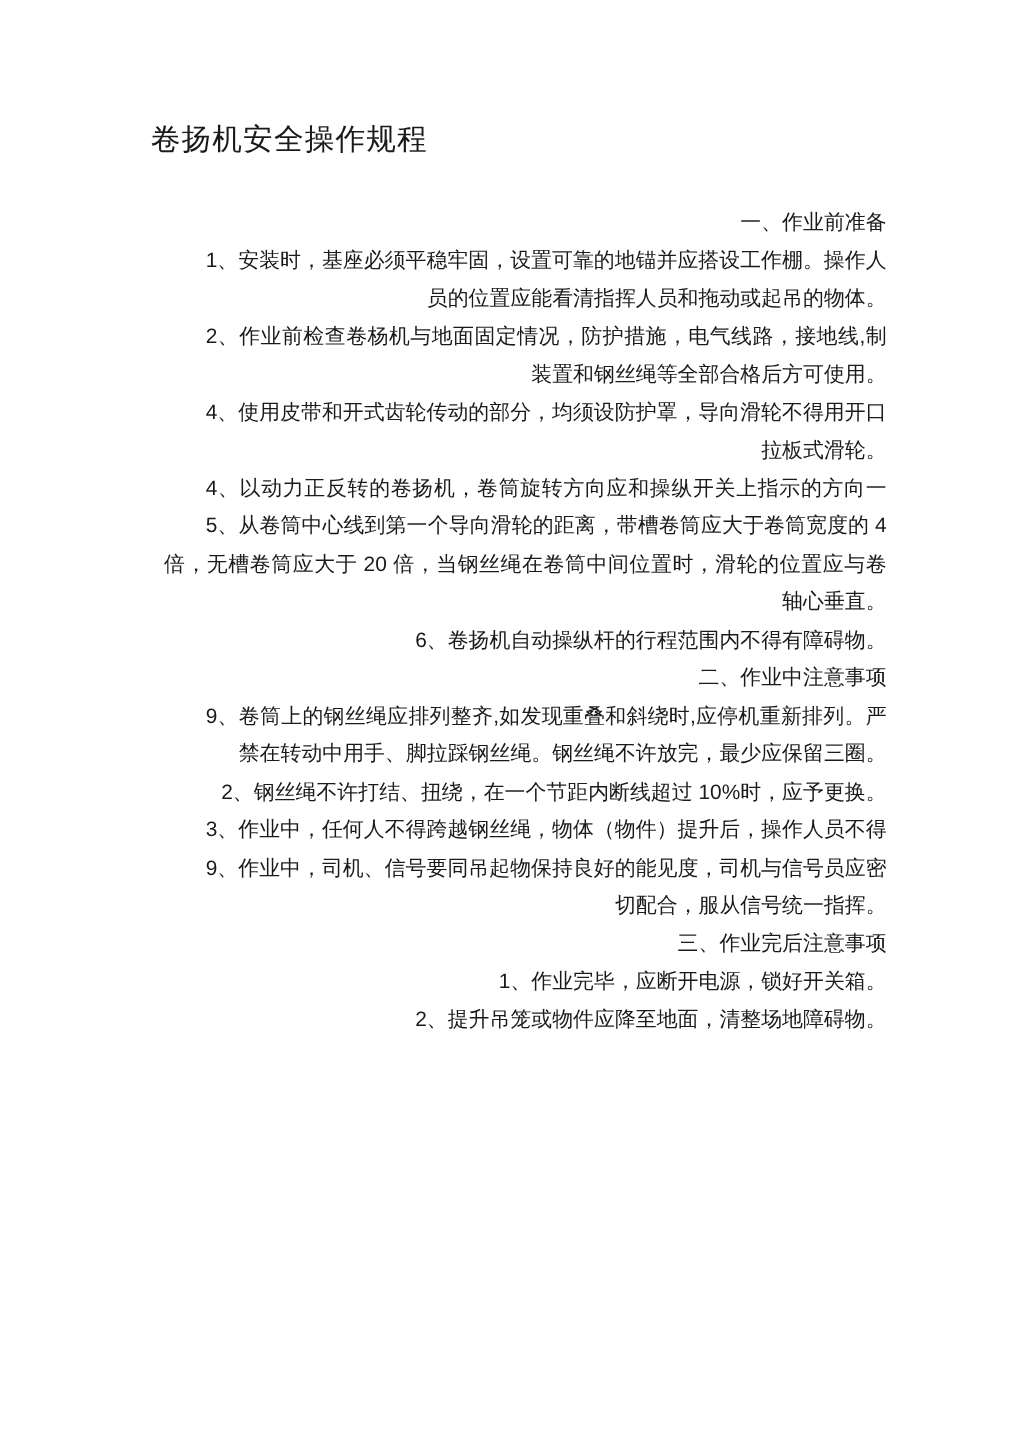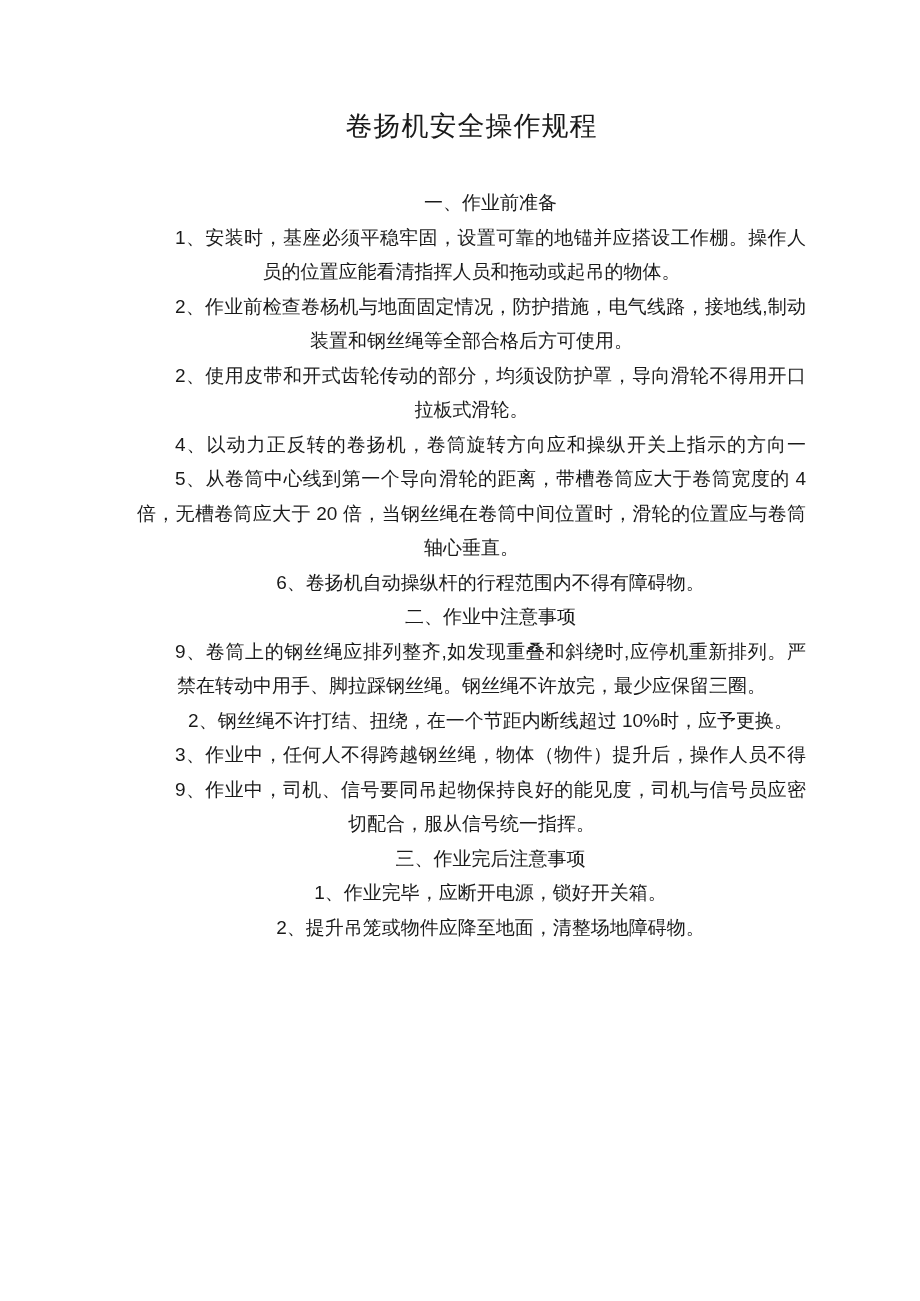--- a/index.html
+++ b/index.html
@@ -16,62 +16,63 @@
     font-family: "Liberation Sans", "DejaVu Sans", sans-serif;
     color: #1a1a1a;
   }
   .doc-title {
     position: absolute;
     top: 104px;
     left: 137px;
     width: 669px;
     height: 44px;
     line-height: 44px;
-    text-align: center;
+    text-align: left;
     font-size: 27px;
     font-weight: 500;
     letter-spacing: 1px;
     white-space: nowrap;
     font-family: Liberation Serif, serif;
   }
   .doc-body {
     position: absolute;
     top: 186px;
     left: 137px;
     width: 669px;
   }
   .line {
     height: 34.5px;
     line-height: 34.5px;
     font-size: 19px;
-    text-align: center;
+    text-align: right;
     white-space: nowrap;
     overflow: hidden;
   }
   .line.indent {
     padding-left: 38px;
   }
   .line.justify {
     white-space: normal;
     text-align: justify;
     text-align-last: justify;
+    margin-left: 12px;
   }
 </style>
 </head>
 <body>
 
 <div class="page" style="background: rgb(255, 255, 255); color: rgb(26, 26, 26);">
   <div class="doc-title">卷扬机安全操作规程</div>
   <div class="doc-body">
       <div class="line indent">一、作业前准备</div>
       <div class="line indent justify">1、安装时，基座必须平稳牢固，设置可靠的地锚并应搭设工作棚。操作人</div>
       <div class="line">员的位置应能看清指挥人员和拖动或起吊的物体。</div>
       <div class="line indent justify">2、作业前检查卷杨机与地面固定情况，防护措施，电气线路，接地线,制动</div>
       <div class="line">装置和钢丝绳等全部合格后方可使用。</div>
-      <div class="line indent justify">2、使用皮带和开式齿轮传动的部分，均须设防护罩，导向滑轮不得用开口</div>
+      <div class="line indent justify">4、使用皮带和开式齿轮传动的部分，均须设防护罩，导向滑轮不得用开口</div>
       <div class="line">拉板式滑轮。</div>
       <div class="line indent justify">4、以动力正反转的卷扬机，卷筒旋转方向应和操纵开关上指示的方向一致。</div>
       <div class="line indent justify">5、从卷筒中心线到第一个导向滑轮的距离，带槽卷筒应大于卷筒宽度的 4</div>
       <div class="line justify">倍，无槽卷筒应大于 20 倍，当钢丝绳在卷筒中间位置时，滑轮的位置应与卷筒</div>
       <div class="line">轴心垂直。</div>
       <div class="line indent">6、卷扬机自动操纵杆的行程范围内不得有障碍物。</div>
       <div class="line indent">二、作业中注意事项</div>
       <div class="line indent justify">9、卷筒上的钢丝绳应排列整齐,如发现重叠和斜绕时,应停机重新排列。严</div>
       <div class="line">禁在转动中用手、脚拉踩钢丝绳。钢丝绳不许放完，最少应保留三圈。</div>
       <div class="line indent">2、钢丝绳不许打结、扭绕，在一个节距内断线超过 10%时，应予更换。</div>

